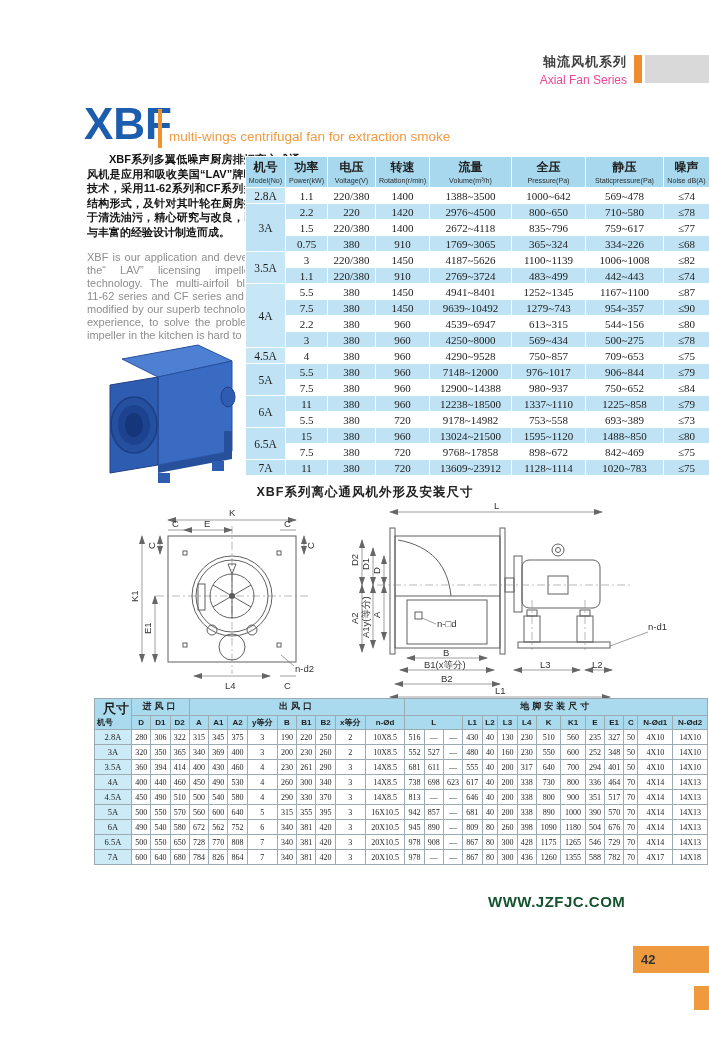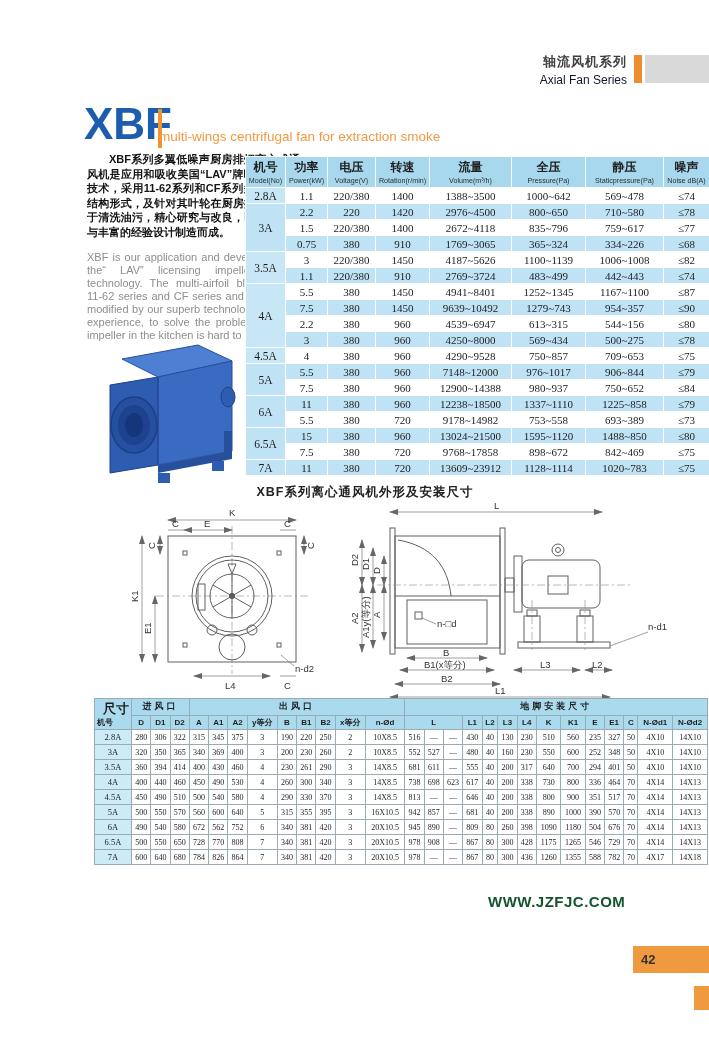--- a/index.html
+++ b/index.html
@@ -2,29 +2,29 @@
 <html><head>
 <meta charset="utf-8">
 <style>
   html,body{margin:0;padding:0;background:#fff;}
   #page{position:relative;width:709px;height:1045px;background:#ffffff;overflow:hidden;
         font-family:"Liberation Sans",sans-serif;}
 
   
   .header-text{position:absolute;top:53px;left:420px;width:207px;text-align:right;}
   .series-cn{font-size:13px;font-weight:bold;color:#3f3f3f;letter-spacing:1px;}
-  .series-en{font-size:12px;color:#0f172a;margin-top:2px;}
+  .series-en{font-size:12px;color:#ec4899;margin-top:2px;}
   .header-orange{position:absolute;left:634px;top:55px;width:8px;height:28px;background:#ee8d2f;}
   .header-gray{position:absolute;left:645px;top:55px;width:64px;height:28px;background:#d9d9d9;}
 
   
   .title-model{position:absolute;left:84px;top:99px;font-size:44px;font-weight:bold;color:#1d5dad;}
   .title-bar{position:absolute;left:158px;top:109px;width:4px;height:39px;background:#f0922f;}
   .title-cn{position:absolute;left:169px;top:105px;font-size:18px;font-weight:bold;color:#2b6cb4;letter-spacing:1px;}
-  .title-en{position:absolute;left:159px;top:129px;font-size:13.5px;color:#f09a42;}
+  .title-en{position:absolute;left:169px;top:129px;font-size:13.5px;color:#f09a42;}
 
   
   .intro-cn{position:absolute;left:87px;top:152px;width:213px;font-size:11px;font-weight:bold;
             color:#141414;line-height:14.5px;text-align:justify;text-indent:2em;}
   .intro-en{position:absolute;left:87px;top:251px;width:213px;font-size:11px;color:#8e8e8e;
             line-height:13px;text-align:justify;}
 
   
   .perf-table{position:absolute;left:245px;top:156px;width:464px;border-collapse:collapse;table-layout:fixed;}
   .perf-table th{background:#a7d8ee;border:1px solid #fff;padding:2px 0;vertical-align:middle;}

